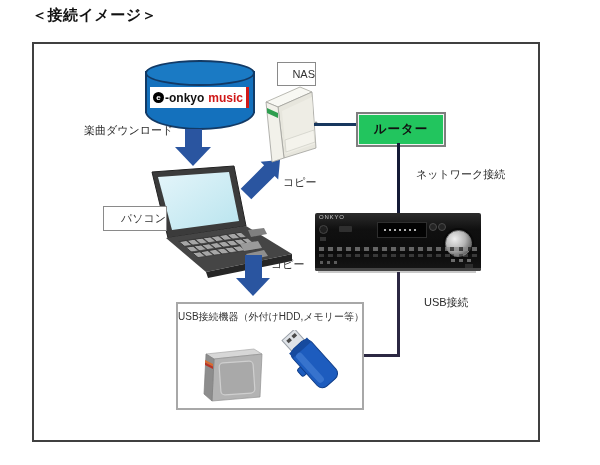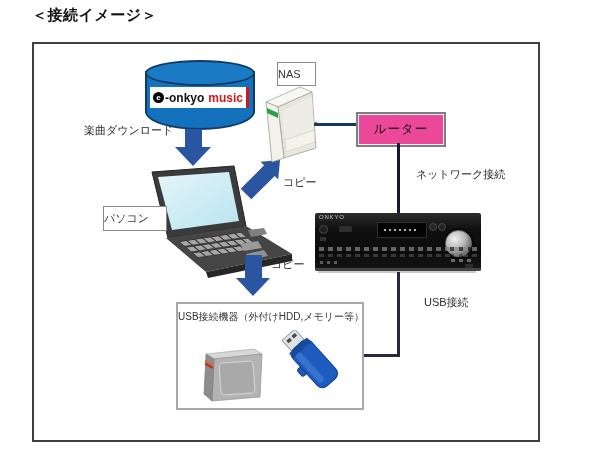--- a/index.html
+++ b/index.html
@@ -17,26 +17,26 @@
   .cyl-bottom{left:145px;top:93px;width:106px;height:33px;border-radius:50%;background:#1471bd;border:2px solid #123a66;}
   .cyl-body{left:145px;top:71px;width:106px;height:42px;background:#1471bd;border-left:2px solid #123a66;border-right:2px solid #123a66;}
   .cyl-top{left:145px;top:60px;width:106px;height:22px;border-radius:50%;background:#1a7ac4;border:2px solid #123a66;}
   .logo{left:150px;top:87px;width:96px;height:21px;background:#fff;border-right:3px solid #d01818;
         display:flex;align-items:center;justify-content:center;gap:1px;font-weight:bold;font-size:12px;}
   .logo .emark{display:inline-flex;align-items:center;justify-content:center;width:11px;height:11px;border-radius:50%;
         background:#000;color:#fff;font-size:8px;font-weight:bold;}
   .logo .nm{color:#111;text-align:right;}
   .logo .prod{color:#d01818;margin-left:3px;}
   
-  .lblbox{background:#fff;border:1px solid #8a8a8a;display:flex;align-items:center;justify-content:flex-start;font-size:11px;color:#333;}
+  .lblbox{background:#fff;border:1px solid #8a8a8a;display:flex;align-items:center;justify-content:flex-end;font-size:11px;color:#333;}
   .pcbox{left:103px;top:206px;width:62px;height:23px;}
   .nasbox{left:277px;top:62px;width:37px;height:22px;}
-  .router{left:356px;top:112px;width:86px;height:31px;background:#ec4899;border:2px solid #7e7e7e;
+  .router{left:356px;top:112px;width:86px;height:31px;background:#22c55e;border:2px solid #7e7e7e;
           box-shadow:inset 0 0 0 1px #f2f2f2;display:flex;align-items:center;justify-content:center;
-          font-size:12.5px;font-weight:normal;color:#111;letter-spacing:1px;}
+          font-size:12.5px;font-weight:bold;color:#111;letter-spacing:1px;}
   
   .line{background:#17375e;}
   .l-nas-router{left:314px;top:123px;width:44px;height:3px;}
   .l-router-recv{left:397px;top:143px;width:3px;height:70px;background:#141a36;}
   .l-recv-down{left:397px;top:272px;width:3px;height:85px;background:#2b2742;}
   .l-usb-h{left:346px;top:354px;width:54px;height:3px;background:#2b2742;}
   
   .arr-shaft{background:#2a55a0;}
   .a1s{left:185px;top:129px;width:17px;height:19px;}
   .a1h{left:175px;top:147px;width:0;height:0;border-left:18px solid transparent;border-right:18px solid transparent;border-top:19px solid #2a55a0;}

